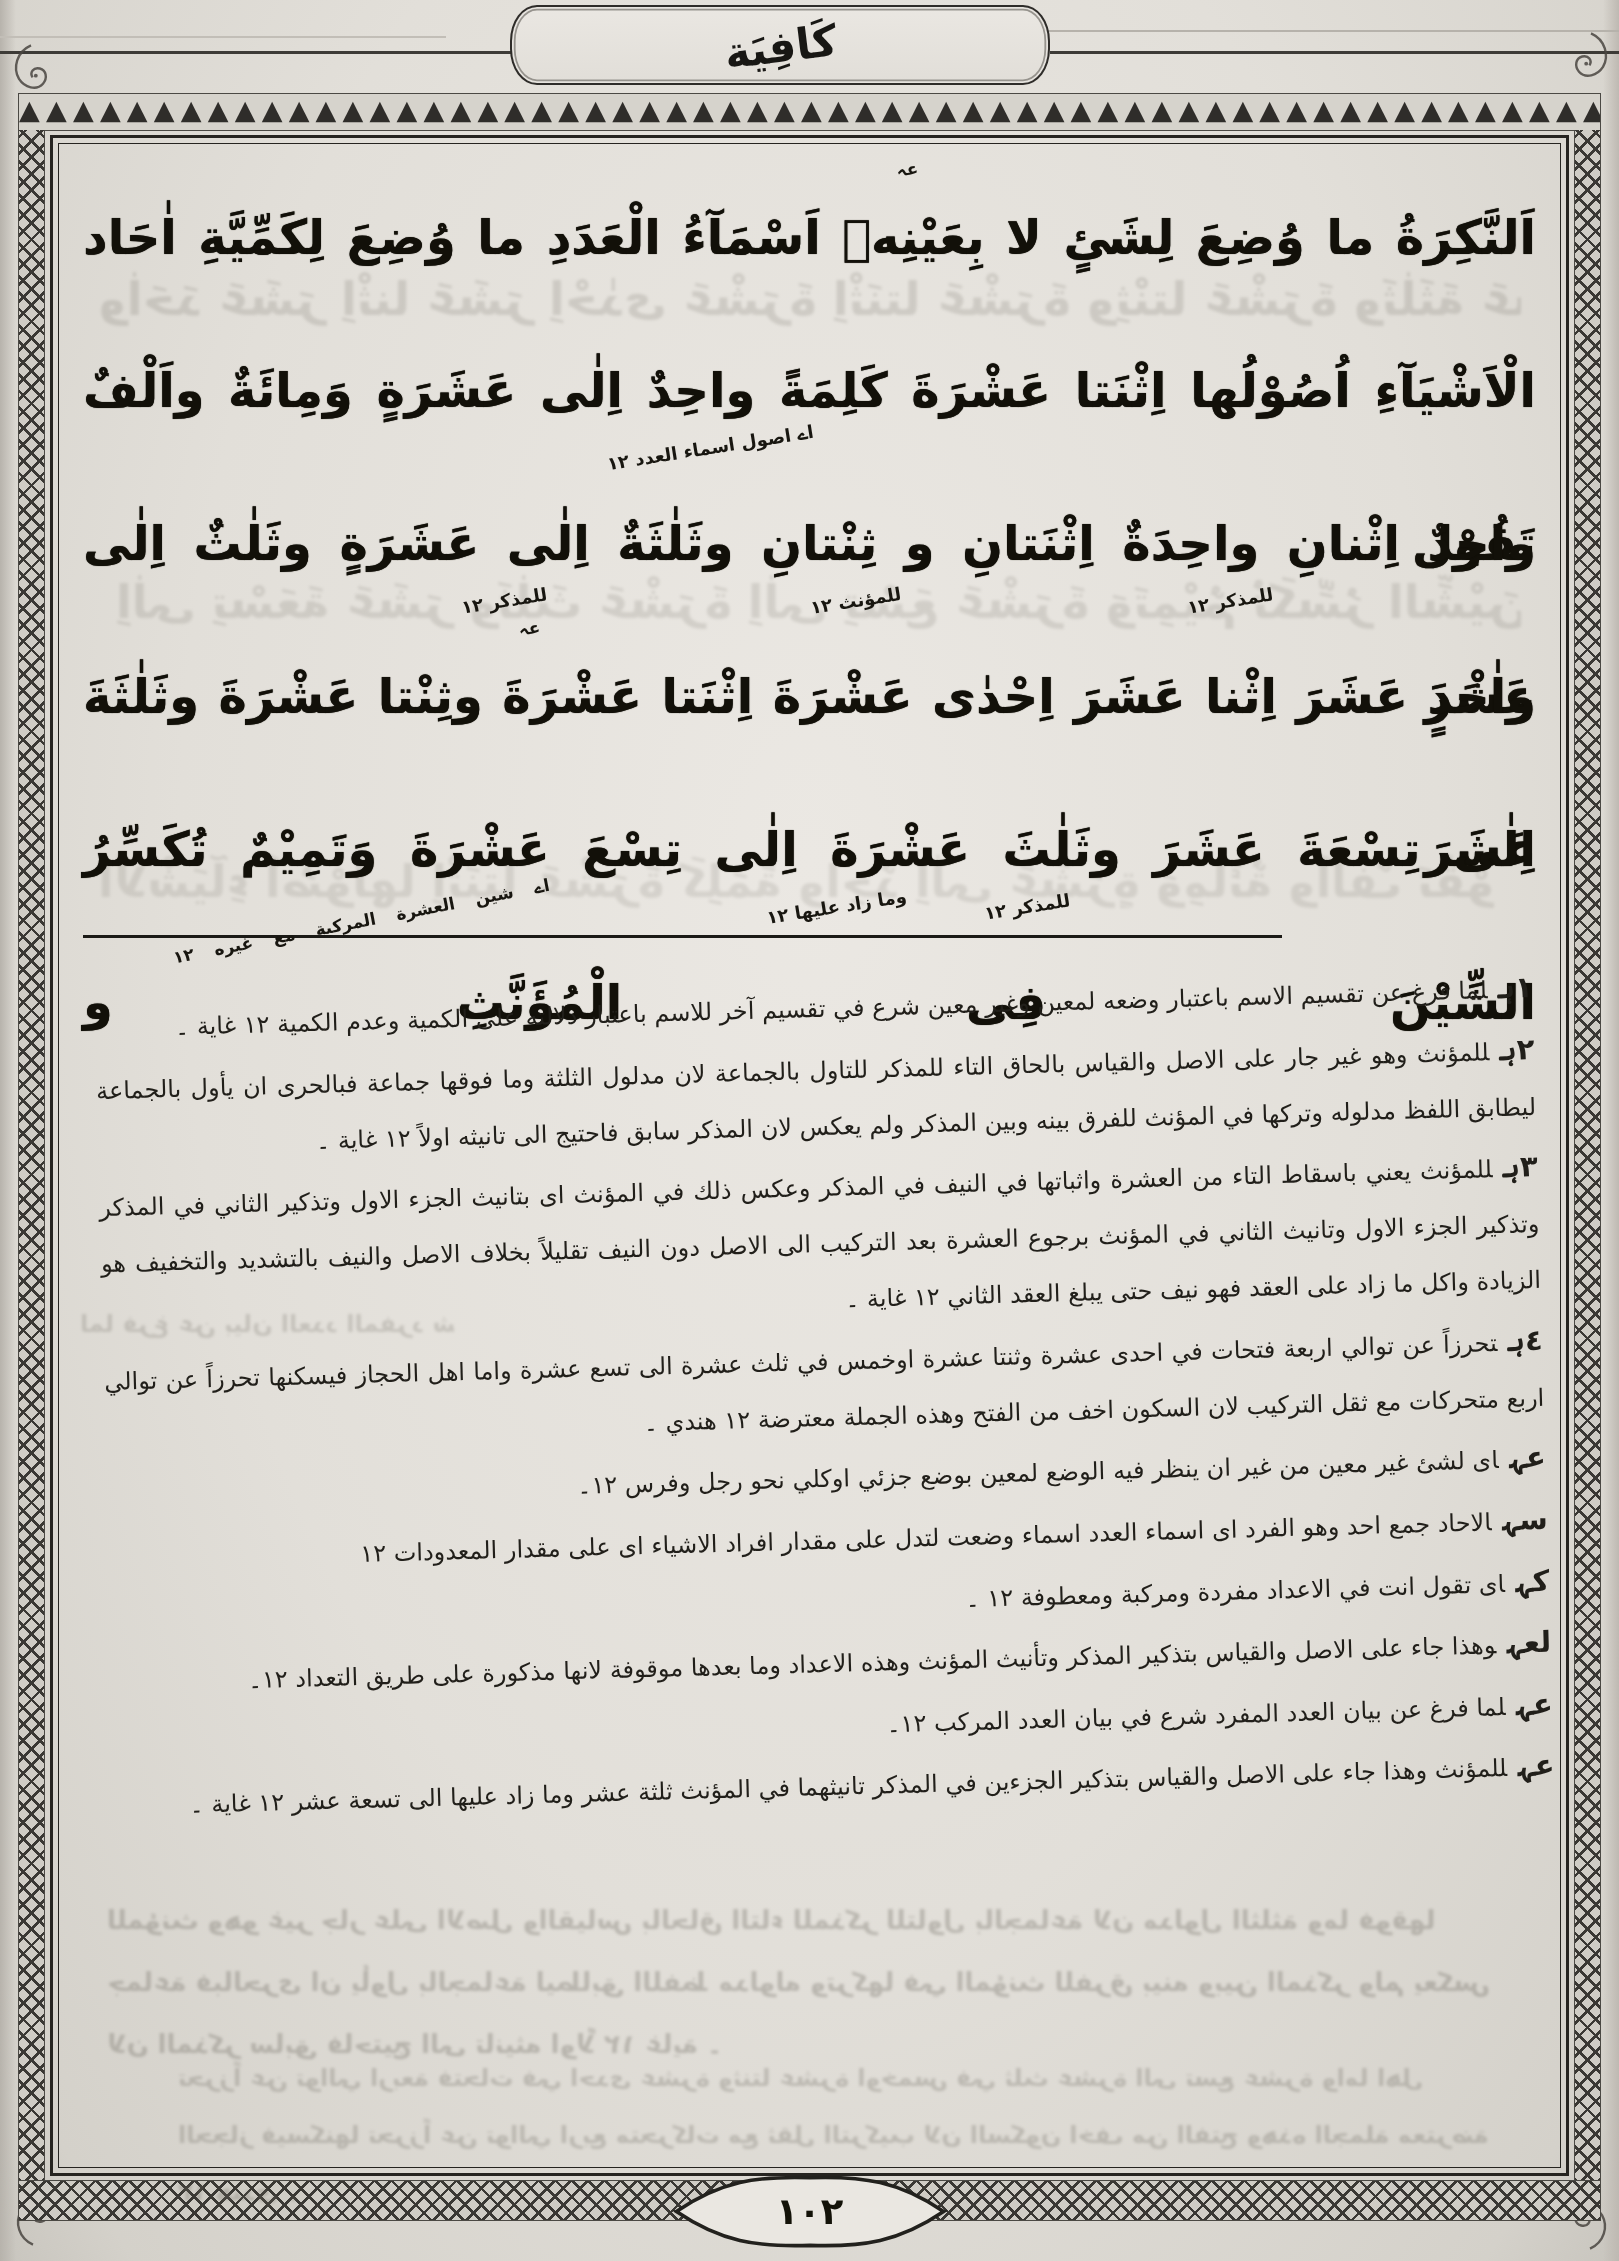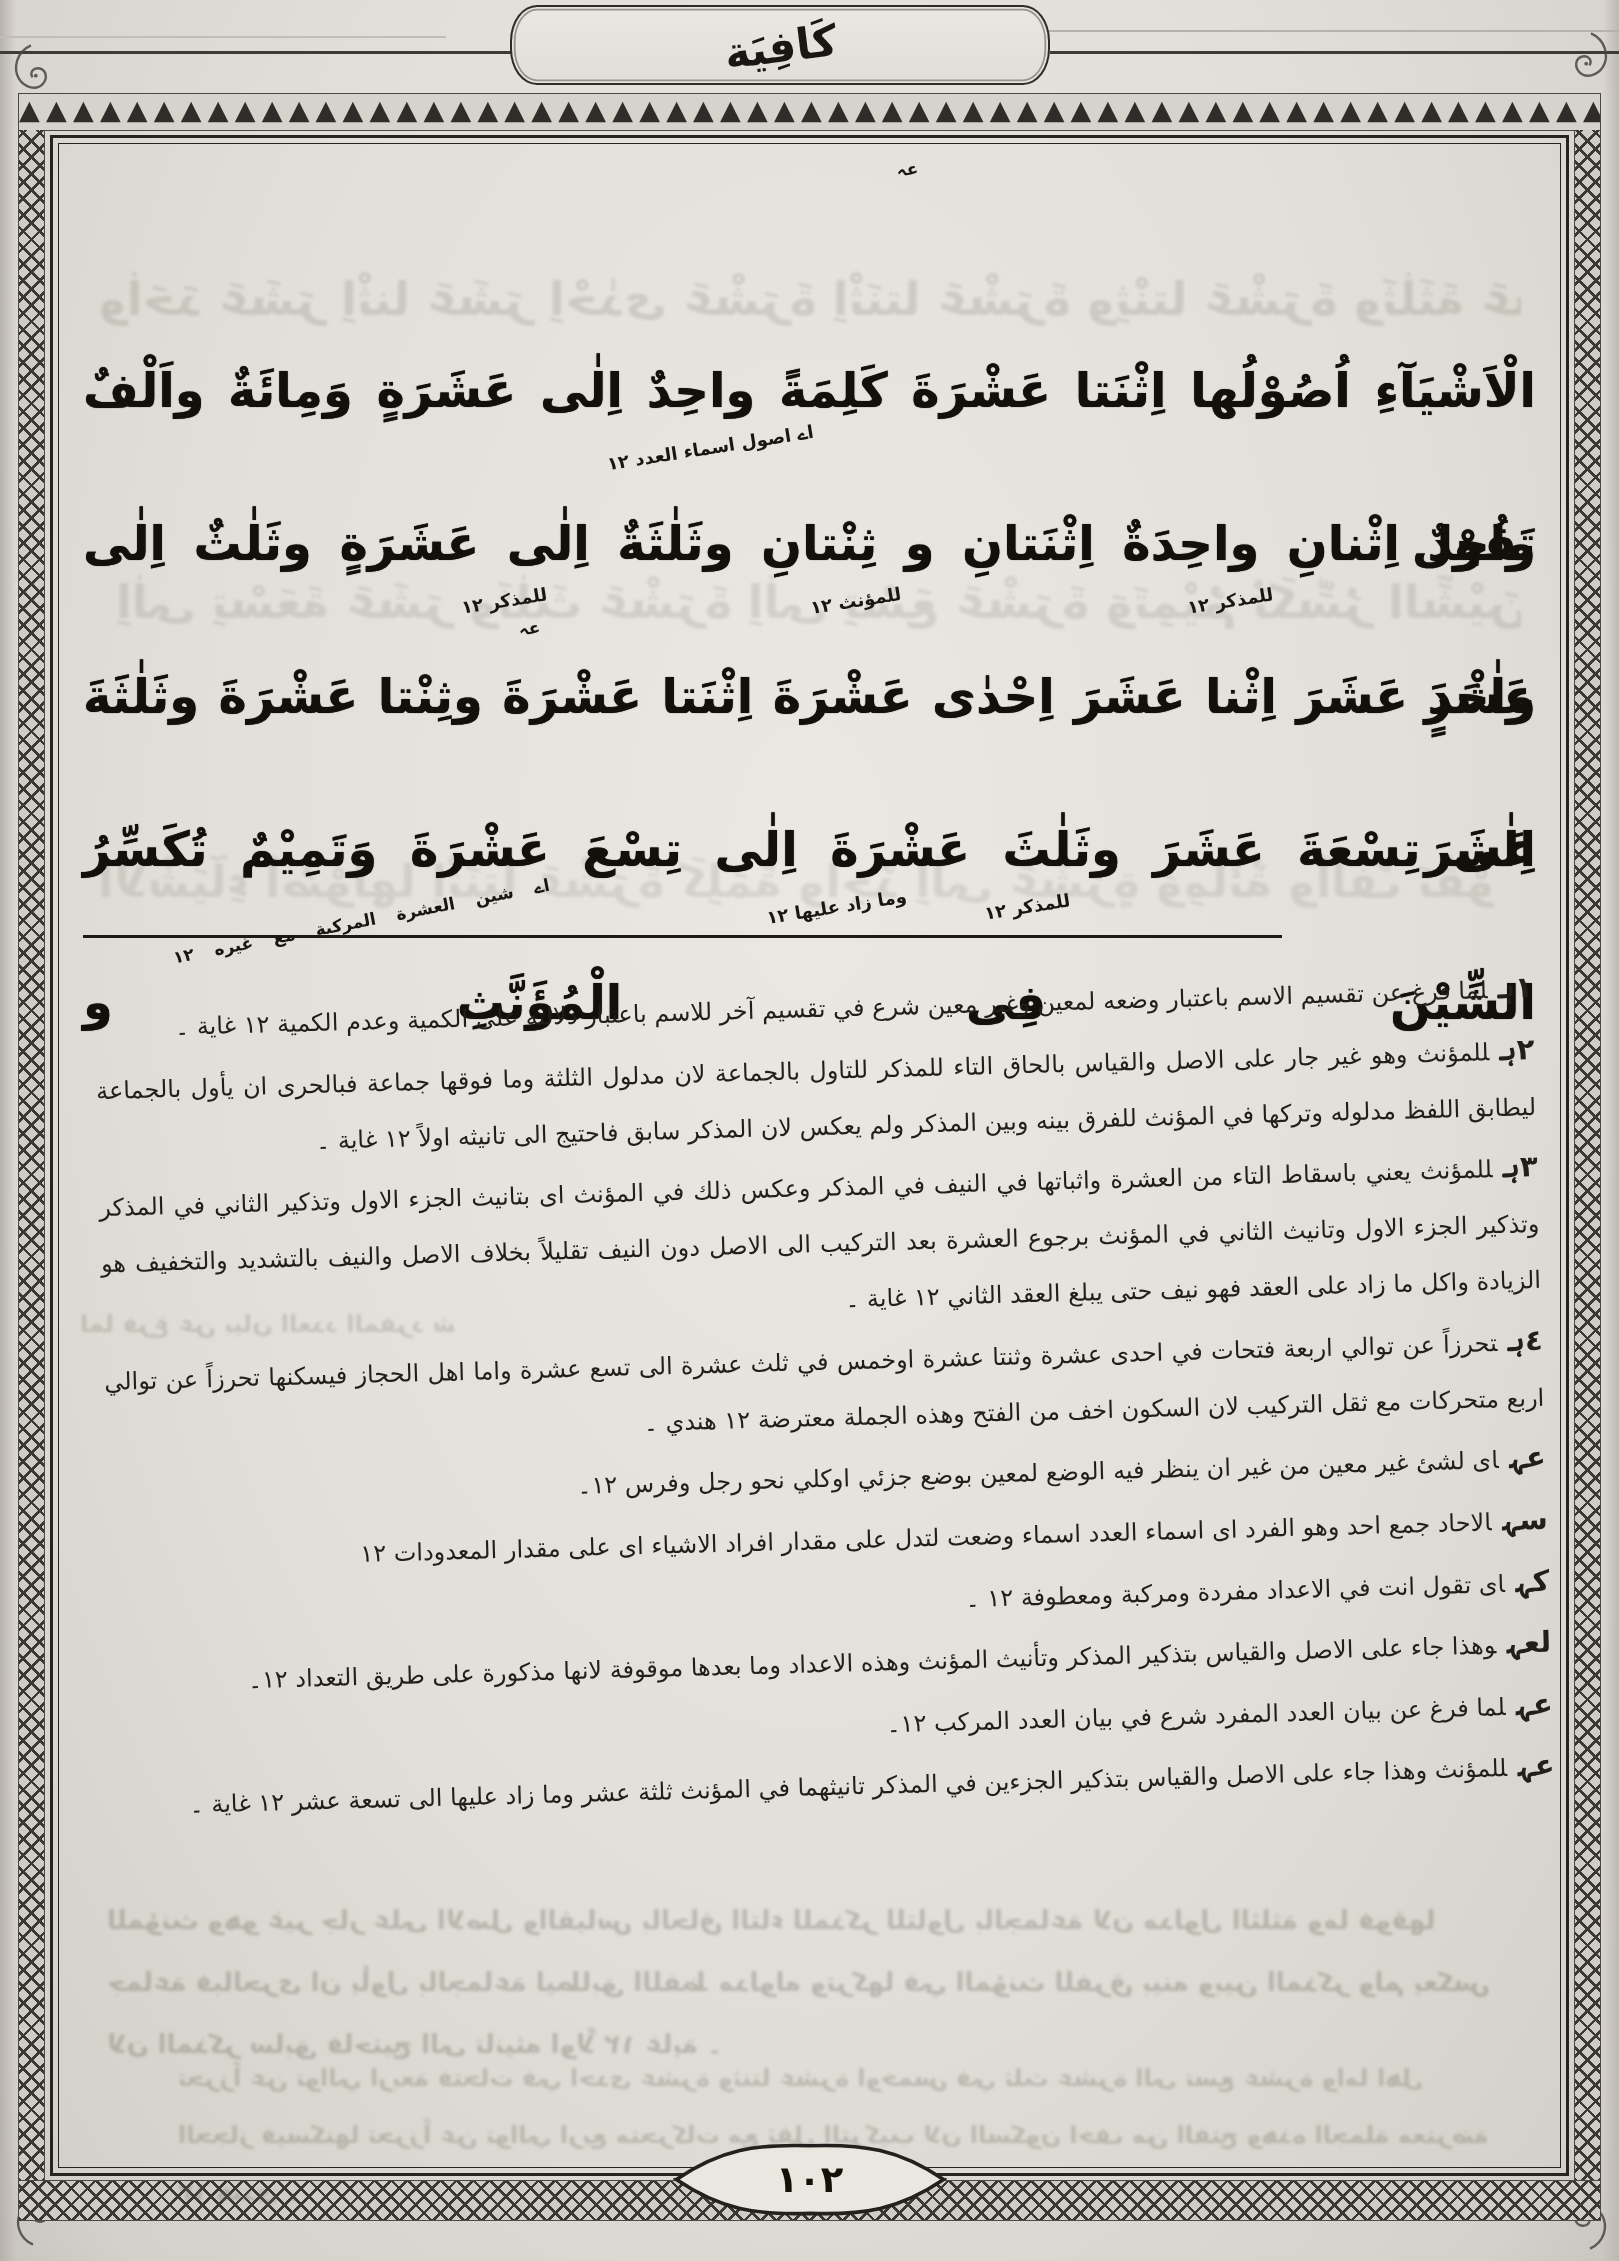--- a/index.html
+++ b/index.html
@@ -95,21 +95,21 @@
   }
   .ghost.wrap{white-space:normal;}
   .g1{top:272px;left:98px;right:98px;font-size:46px;opacity:.20;}
   .g2{top:575px;left:116px;right:98px;font-size:46px;opacity:.18;}
   .g3{top:855px;left:98px;right:125px;font-size:45px;opacity:.16;}
   .g4{top:1889px;left:107px;right:107px;font-size:26px;line-height:62px;opacity:.34;}
   .g5{top:2050px;left:178px;right:125px;font-size:24px;line-height:57px;opacity:.30;}
   .g6{top:1310px;left:80px;width:374px;font-size:24px;opacity:.25;}
 
   
-  .pageno-wrap{position:absolute;left:50%;bottom:38px;transform:translateX(-50%);width:285px;height:89px;}
+  .pageno-wrap{position:absolute;left:50%;bottom:6px;transform:translateX(-50%);width:285px;height:89px;}
   .pageno-wrap svg{position:absolute;inset:0;}
   .pageno{
     position:absolute;inset:0;display:flex;align-items:center;justify-content:center;
     font-size:37px;font-weight:bold;color:#131208;letter-spacing:3.6px;
   }
 </style>
 </head>
 <body>
 
 <div>
@@ -153,20 +153,21 @@
   <div class="ghost g2">اِلٰى تِسْعَةَ عَشَرَ وثَلٰثَ عَشْرَةَ اِلٰى تِسْعَ عَشْرَةَ وَتَمِيْمٌ تُكَسِّرُ الشِّيْنَ فِى الْمُؤَنَّثِ و</div>
   <div class="ghost g3">الْاَشْيَآءِ اُصُوْلُها اِثْنَتا عَشْرَةَ كَلِمَةً واحِدٌ اِلٰى عَشَرَةٍ وَمِائَةٌ واَلْفٌ تَقُوْل</div>
   <div class="ghost g4 wrap">للمؤنث وهو غير جار على الاصل والقياس بالحاق التاء للمذكر للتاول بالجماعة لان مدلول الثلثة وما فوقها جماعة فبالحرى ان يأول بالجماعة ليطابق اللفظ مدلوله وتركها في المؤنث للفرق بينه وبين المذكر ولم يعكس لان المذكر سابق فاحتيج الى تانيثه اولاً ١٢ غاية ۔</div>
   <div class="ghost g5 wrap">تحرزاً عن توالي اربعة فتحات في احدى عشرة وثنتا عشرة اوخمس في ثلث عشرة الى تسع عشرة واما اهل الحجاز فيسكنها تحرزاً عن توالي اربع متحركات مع ثقل التركيب لان السكون اخف من الفتح وهذه الجملة معترضة ١٢ هندي ۔</div>
   <div class="ghost g6">لما فرغ عن بيان العدد المفرد شرع في بيان العدد المركب ١٢۔</div>
 
   <div class="content-frame">
 
     <div class="matn">
       <div class="matn-line">
+        <span>اَلنَّكِرَةُ ما وُضِعَ لِشَئٍ لا بِعَيْنِهٖ اَسْمَآءُ الْعَدَدِ ما وُضِعَ لِكَمِّيَّةِ اٰحَاد</span>
         <span class="note above" style="left:56%">عہ</span>
       </div>
       <div class="matn-line">
         <span>الْاَشْيَآءِ اُصُوْلُها اِثْنَتا عَشْرَةَ كَلِمَةً واحِدٌ اِلٰى عَشَرَةٍ وَمِائَةٌ واَلْفٌ تَقُوْل</span>
         <span class="note" style="left:36%">اے اصول اسماء العدد ١٢</span>
       </div>
       <div class="matn-line">
         <span>واحِدٌ اِثْنانِ واحِدَةٌ اِثْنَتانِ و ثِنْتانِ وثَلٰثَةٌ اِلٰى عَشَرَةٍ وثَلٰثٌ اِلٰى عَشْرٍ</span>
         <span class="note" style="left:76%">للمذكر ١٢</span>
         <span class="note" style="left:50%">للمؤنث ١٢</span>

